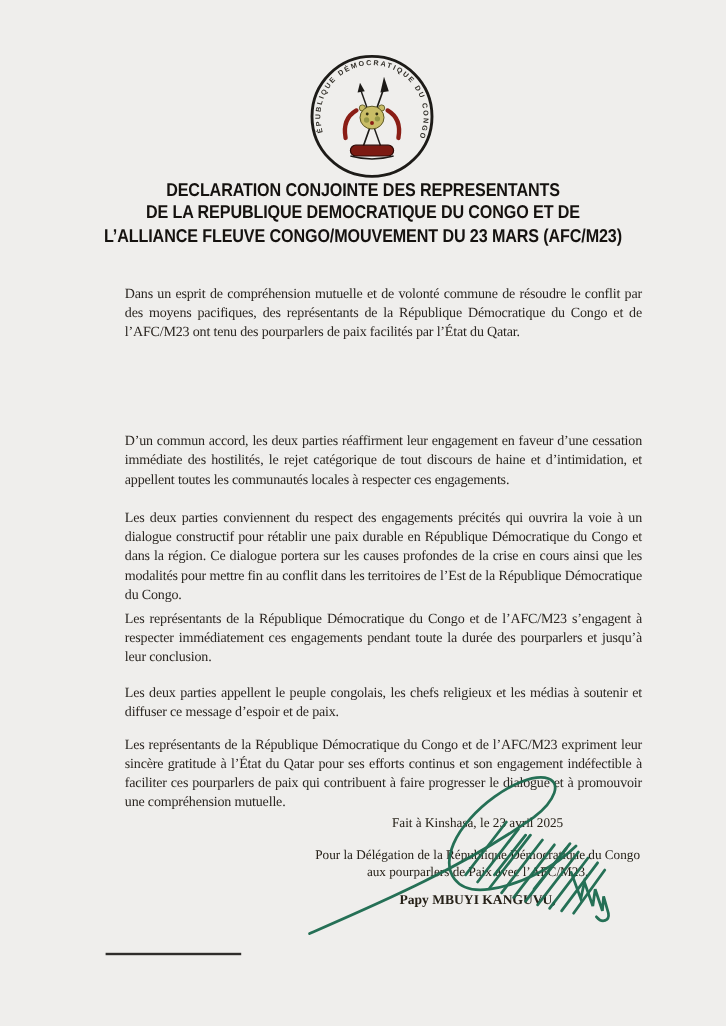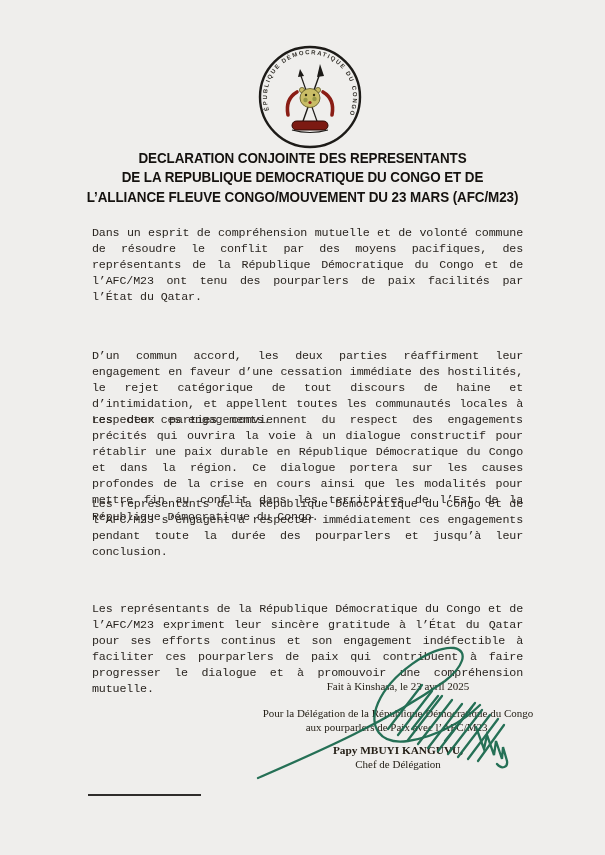--- a/index.html
+++ b/index.html
@@ -39,27 +39,26 @@
     letter-spacing: -0.1px;
     transform: scale(0.96, 1.1);
     transform-origin: 50% 0;
   }
 
   
   .para {
     position: absolute;
     left: 88px;
     width: 431px;
-    margin: 4px;
+    margin: 16px;
     font-size: 11.7px;
     line-height: 16.1px;
     letter-spacing: -0.15px;
     text-align: justify;
     color: #2a2520;
-    font-family: Liberation Mono, monospace;
   }
   .p1 { top: 221px; }
   .p2 { top: 282px; }
   .p3 { top: 344px; }
   .p4 { top: 408px; }
   .p5 { top: 492px; }
   .p6 { top: 554px; }
   .p7 { top: 597px; }
 
   
@@ -146,30 +145,30 @@
   <div class="title">
     <div>DECLARATION CONJOINTE DES REPRESENTANTS</div>
     <div>DE LA REPUBLIQUE DEMOCRATIQUE DU CONGO ET DE</div>
     <div>L’ALLIANCE FLEUVE CONGO/MOUVEMENT DU 23 MARS (AFC/M23)</div>
   </div>
 
   <p class="para p1">Dans un esprit de compréhension mutuelle et de volonté commune de résoudre le conflit par des moyens pacifiques, des représentants de la République Démocratique du Congo et de l’AFC/M23 ont tenu des pourparlers de paix facilités par l’État du Qatar.</p>
   <p class="para p3">D’un commun accord, les deux parties réaffirment leur engagement en faveur d’une cessation immédiate des hostilités, le rejet catégorique de tout discours de haine et d’intimidation, et appellent toutes les communautés locales à respecter ces engagements.</p>
   <p class="para p4">Les deux parties conviennent du respect des engagements précités qui ouvrira la voie à un dialogue constructif pour rétablir une paix durable en République Démocratique du Congo et dans la région. Ce dialogue portera sur les causes profondes de la crise en cours ainsi que les modalités pour mettre fin au conflit dans les territoires de l’Est de la République Démocratique du Congo.</p>
   <p class="para p5">Les représentants de la République Démocratique du Congo et de l’AFC/M23 s’engagent à respecter immédiatement ces engagements pendant toute la durée des pourparlers et jusqu’à leur conclusion.</p>
+  <p class="para p6">Les deux parties appellent le peuple congolais, les chefs religieux et les médias à soutenir et diffuser ce message d’espoir et de paix.</p>
   <p class="para p7">Les représentants de la République Démocratique du Congo et de l’AFC/M23 expriment leur sincère gratitude à l’État du Qatar pour ses efforts continus et son engagement indéfectible à faciliter ces pourparlers de paix qui contribuent à faire progresser le dialogue et à promouvoir une compréhension mutuelle.</p>
 
   <div class="closing">
     <div class="date-line">Fait à Kinshasa, le 23 avril 2025</div>
     <div class="for-lines">
       <div>Pour la Délégation de la République Démocratique du Congo</div>
       <div>aux pourparlers de Paix avec l’AFC/M23.</div>
     </div>
     <div class="sig-name">Papy MBUYI KANGUVU,</div>
-    <div class="sig-role">Chef de Délégation</div>
   </div>
 
   <svg class="signature-ink" viewBox="0 0 300 165">
     <g fill="none" stroke="#1b6a4e" stroke-width="2.3" stroke-linecap="round" opacity="0.95">
 
       <path d="M 18 145 C 80 118, 145 90, 205 48 C 222 35, 230 18, 214 15 C 192 12, 150 42, 138 70 C 128 94, 140 112, 168 108 C 196 104, 224 88, 240 72"></path>
 
       <path d="M 148 96 L 182 52"></path>
       <path d="M 158 102 L 192 58"></path>
       <path d="M 168 107 L 202 63"></path>

